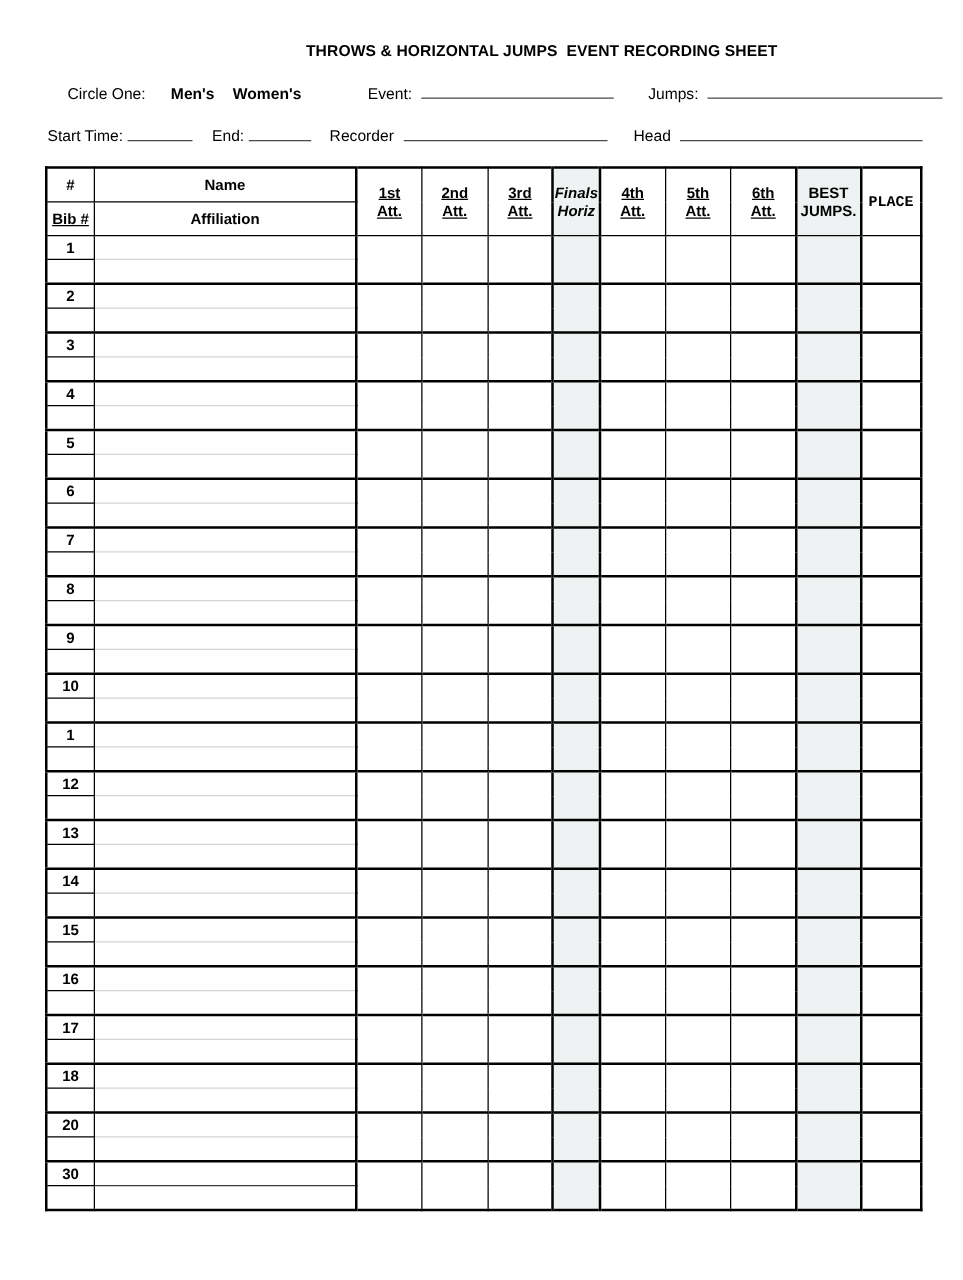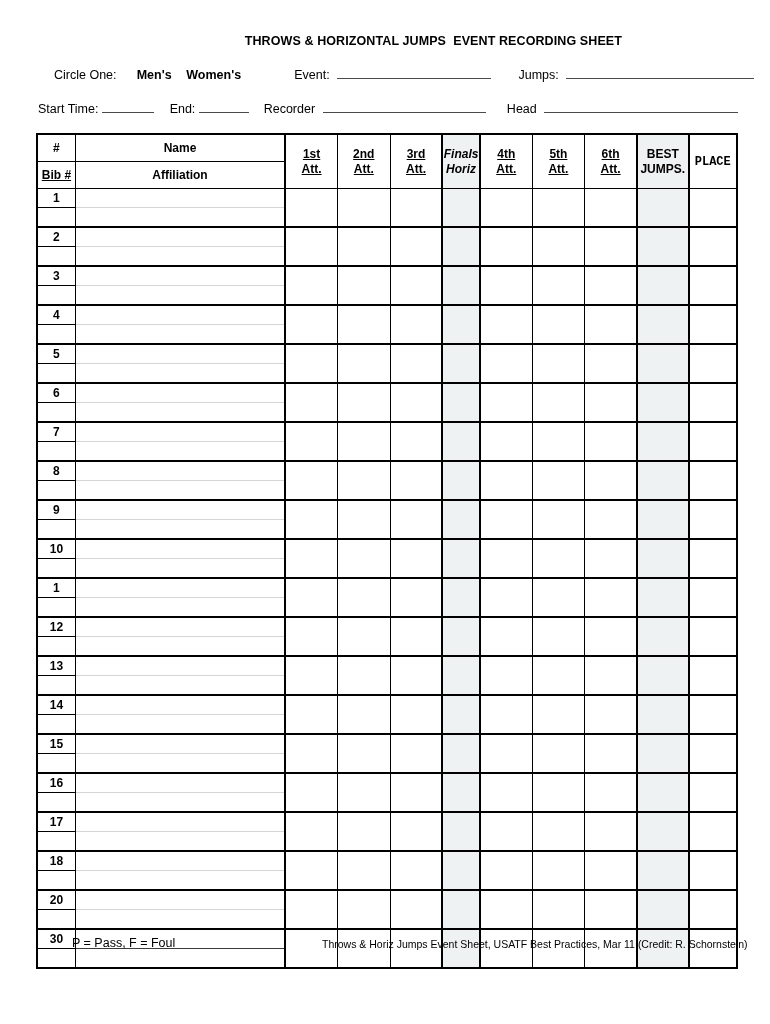--- a/index.html
+++ b/index.html
@@ -608,18 +608,14 @@
             <td rowspan="2" class="thick-top"></td>
           </tr>
           <tr class="row-bot">
             <td class="cell-num-bot"></td>
             <td class="cell-name-bot"></td>
           </tr>
         </tbody>
     </table>
   </div>
 
-  <div class="footer">
-    <span class="footer-left">P = Pass, F = Foul</span>
-    <span class="footer-right">Throws &amp; Horiz Jumps Event Sheet, USATF Best Practices, Mar 11 (Credit: R. Schornstein)</span>
-  </div>
 
 </div>
 
 </body></html>

